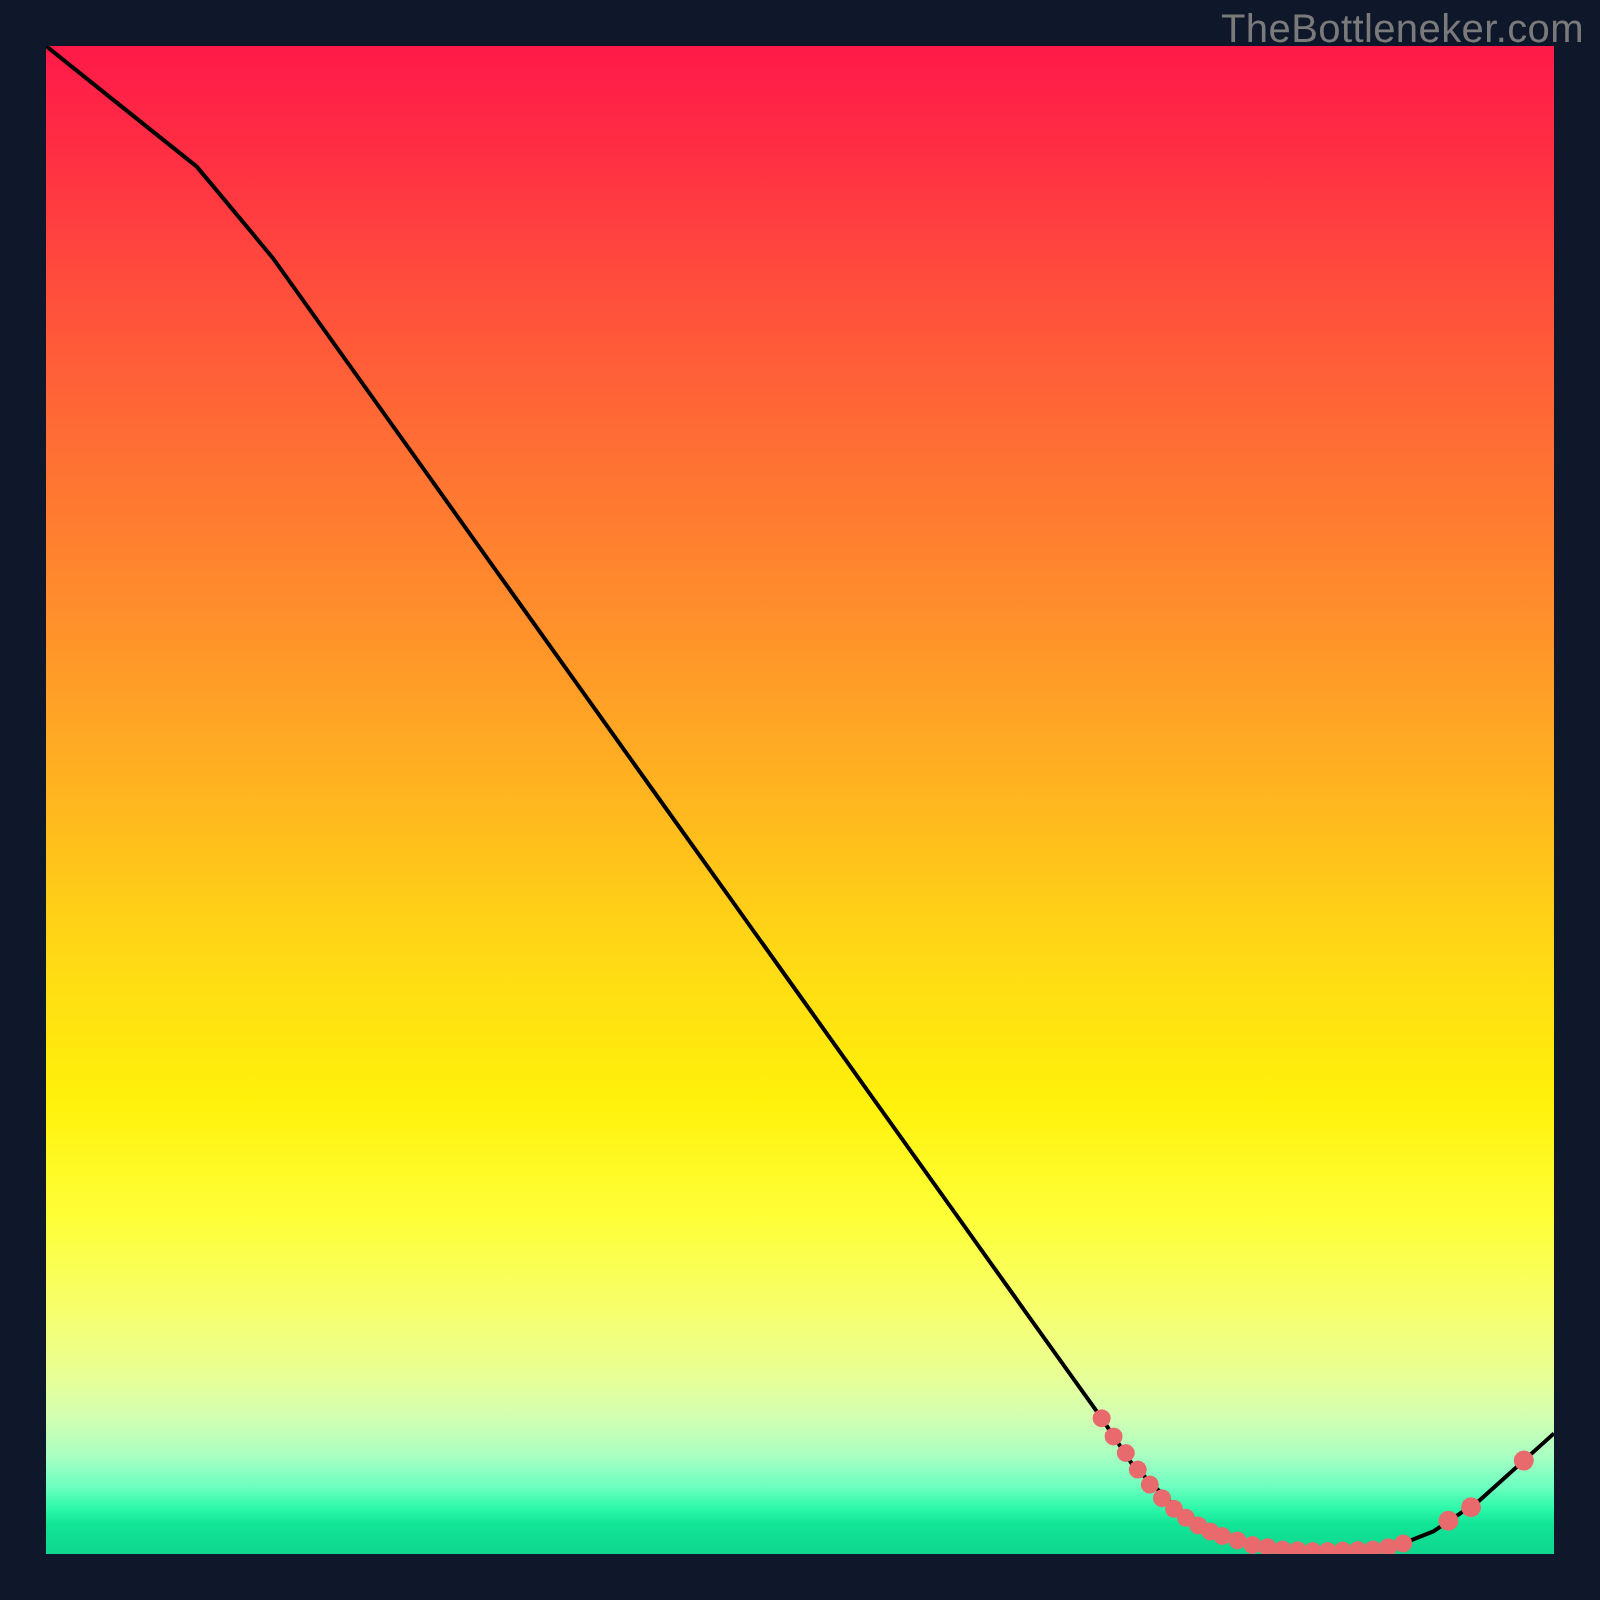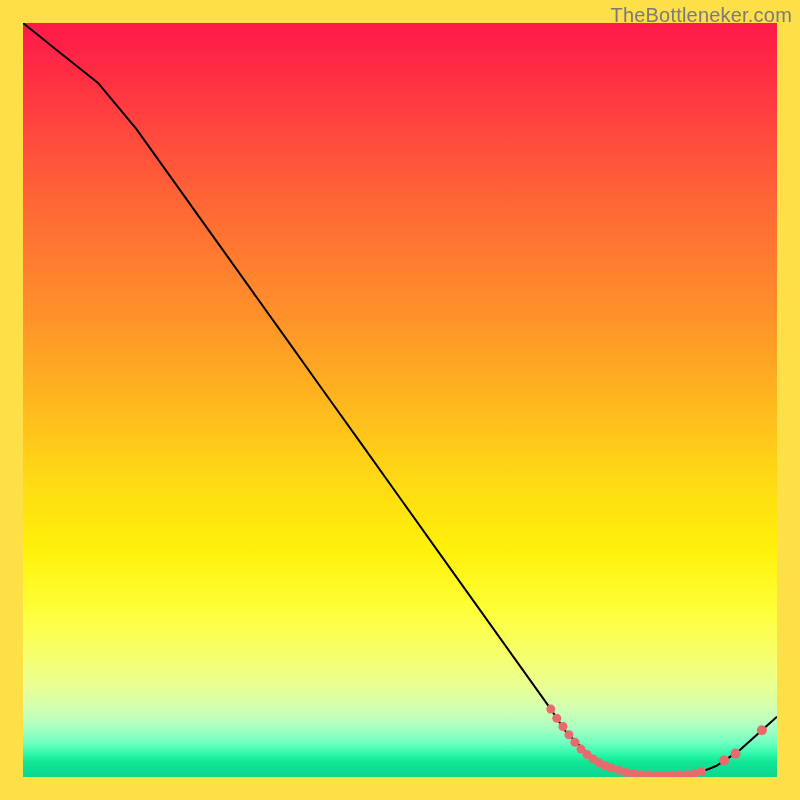--- a/index.html
+++ b/index.html
@@ -8,21 +8,21 @@
     width: 800px;
     height: 800px;
     background: #000;
     overflow: hidden;
     font-family: Arial, Helvetica, sans-serif;
   }
   .frame {
     position: relative;
     width: 800px;
     height: 800px;
-    background: #fde047;
+    background: #0f172a;
   }
   .watermark {
     position: absolute;
     top: 4px;
     right: 8px;
     color: #7a7a7a;
     font-size: 20px;
     font-weight: 500;
     letter-spacing: 0.2px;
     z-index: 10;

